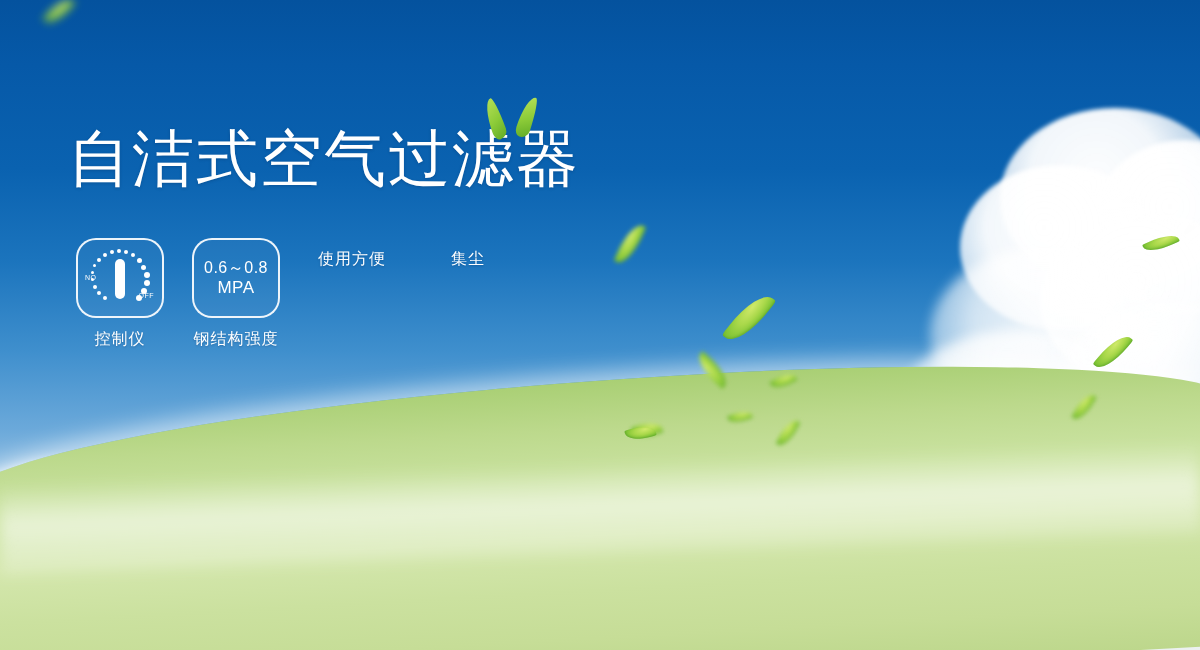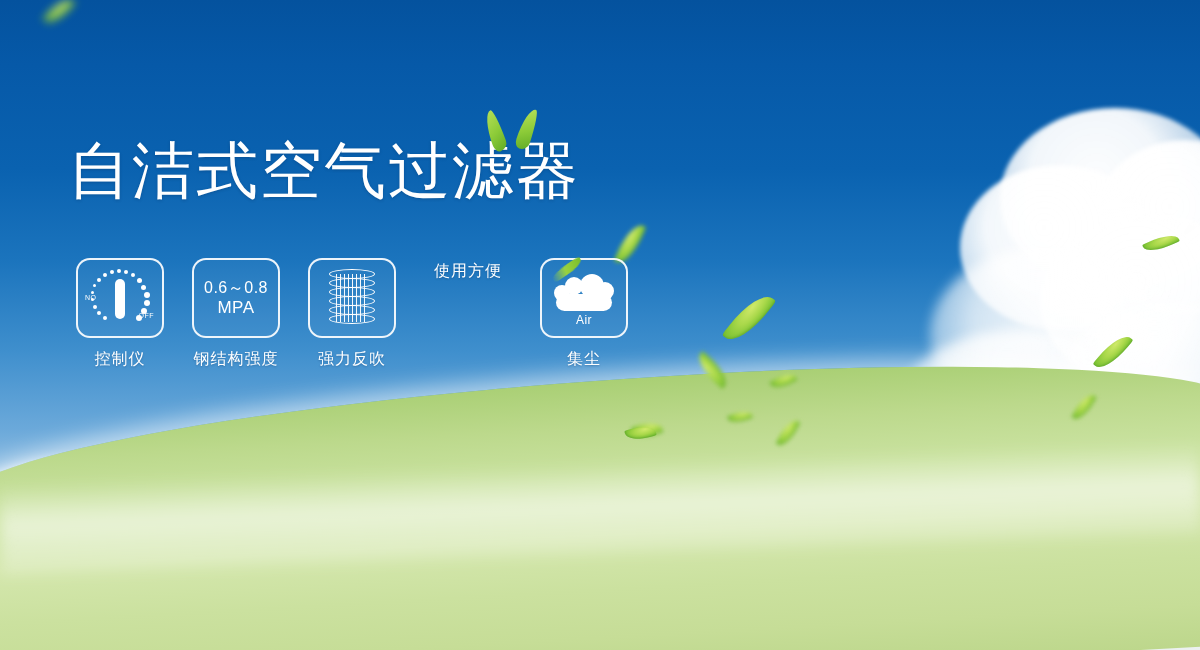--- a/index.html
+++ b/index.html
@@ -129,21 +129,21 @@
     border-radius: 80% 8% 80% 8%;
     box-shadow: inset -1px -1px 2px rgba(70,140,40,0.35);
   }
   .leaf.blurred { filter: blur(2.2px); }
   .leaf.vblurred { filter: blur(4px); opacity: .9; }
 
   
   .content {
     position: absolute;
     left: 68px;
-    top: 132px;
+    top: 120px;
     width: 700px;
   }
 
   .title-row {
     position: relative;
     height: 82px;
   }
   .title {
     font-size: 62px;
     line-height: 78px;
@@ -209,23 +209,23 @@
     margin-top: 36px;
     gap: 12px;
   }
   .feature {
     width: 104px;
     text-align: center;
   }
   .feature-box {
     width: 84px;
     height: 76px;
-    margin: 8px auto;
+    margin: 0 auto;
     border: 2px solid rgba(255,255,255,0.92);
-    border-radius: 14px;
+    border-radius: 20px;
     position: relative;
     display: flex;
     align-items: center;
     justify-content: center;
     background: rgba(255,255,255,0.04);
   }
   .feature-label {
     margin-top: 11px;
     color: #ffffff;
     font-size: 16px;
@@ -405,51 +405,26 @@
       <div class="feature">
         <div class="feature-box">
           <div class="feature-text">
             <div>0.6～0.8</div>
             <div class="t2">MPA</div>
           </div>
         </div>
         <div class="feature-label">钢结构强度</div>
       </div>
 
-      <div class="feature">
-        <div class="feature-box">
-          <div class="filterstack">
-            <div class="pleats"></div>
-            <div class="ring" style="top:0px;"></div>
-            <div class="ring" style="top:9px;"></div>
-            <div class="ring" style="top:18px;"></div>
-            <div class="ring" style="top:27px;"></div>
-            <div class="ring" style="top:36px;"></div>
-            <div class="ring" style="top:45px;"></div>
-          </div>
-        </div>
-        <div class="feature-label">强力反吹</div>
-      </div>
 
       <div class="feature">
         <div class="feature-label">使用方便</div>
       </div>
 
       <div class="feature">
-        <div class="feature-box">
-          <div class="aircloud">
-            <div class="streak"></div>
-            <div class="puff" style="left:2px;  top:16px; width:16px; height:16px;"></div>
-            <div class="puff" style="left:13px; top:8px;  width:18px; height:18px;"></div>
-            <div class="puff" style="left:28px; top:5px;  width:24px; height:24px;"></div>
-            <div class="puff" style="left:44px; top:13px; width:18px; height:18px;"></div>
-            <div class="base"></div>
-            <div class="air">Air</div>
-          </div>
-        </div>
         <div class="feature-label">集尘</div>
       </div>
 
     </div>
   </div>
 
   <div class="leaf" style="left:634px; top:418px; width:13px; height:30px; transform:rotate(74deg);"></div>
 
 </div>
 

